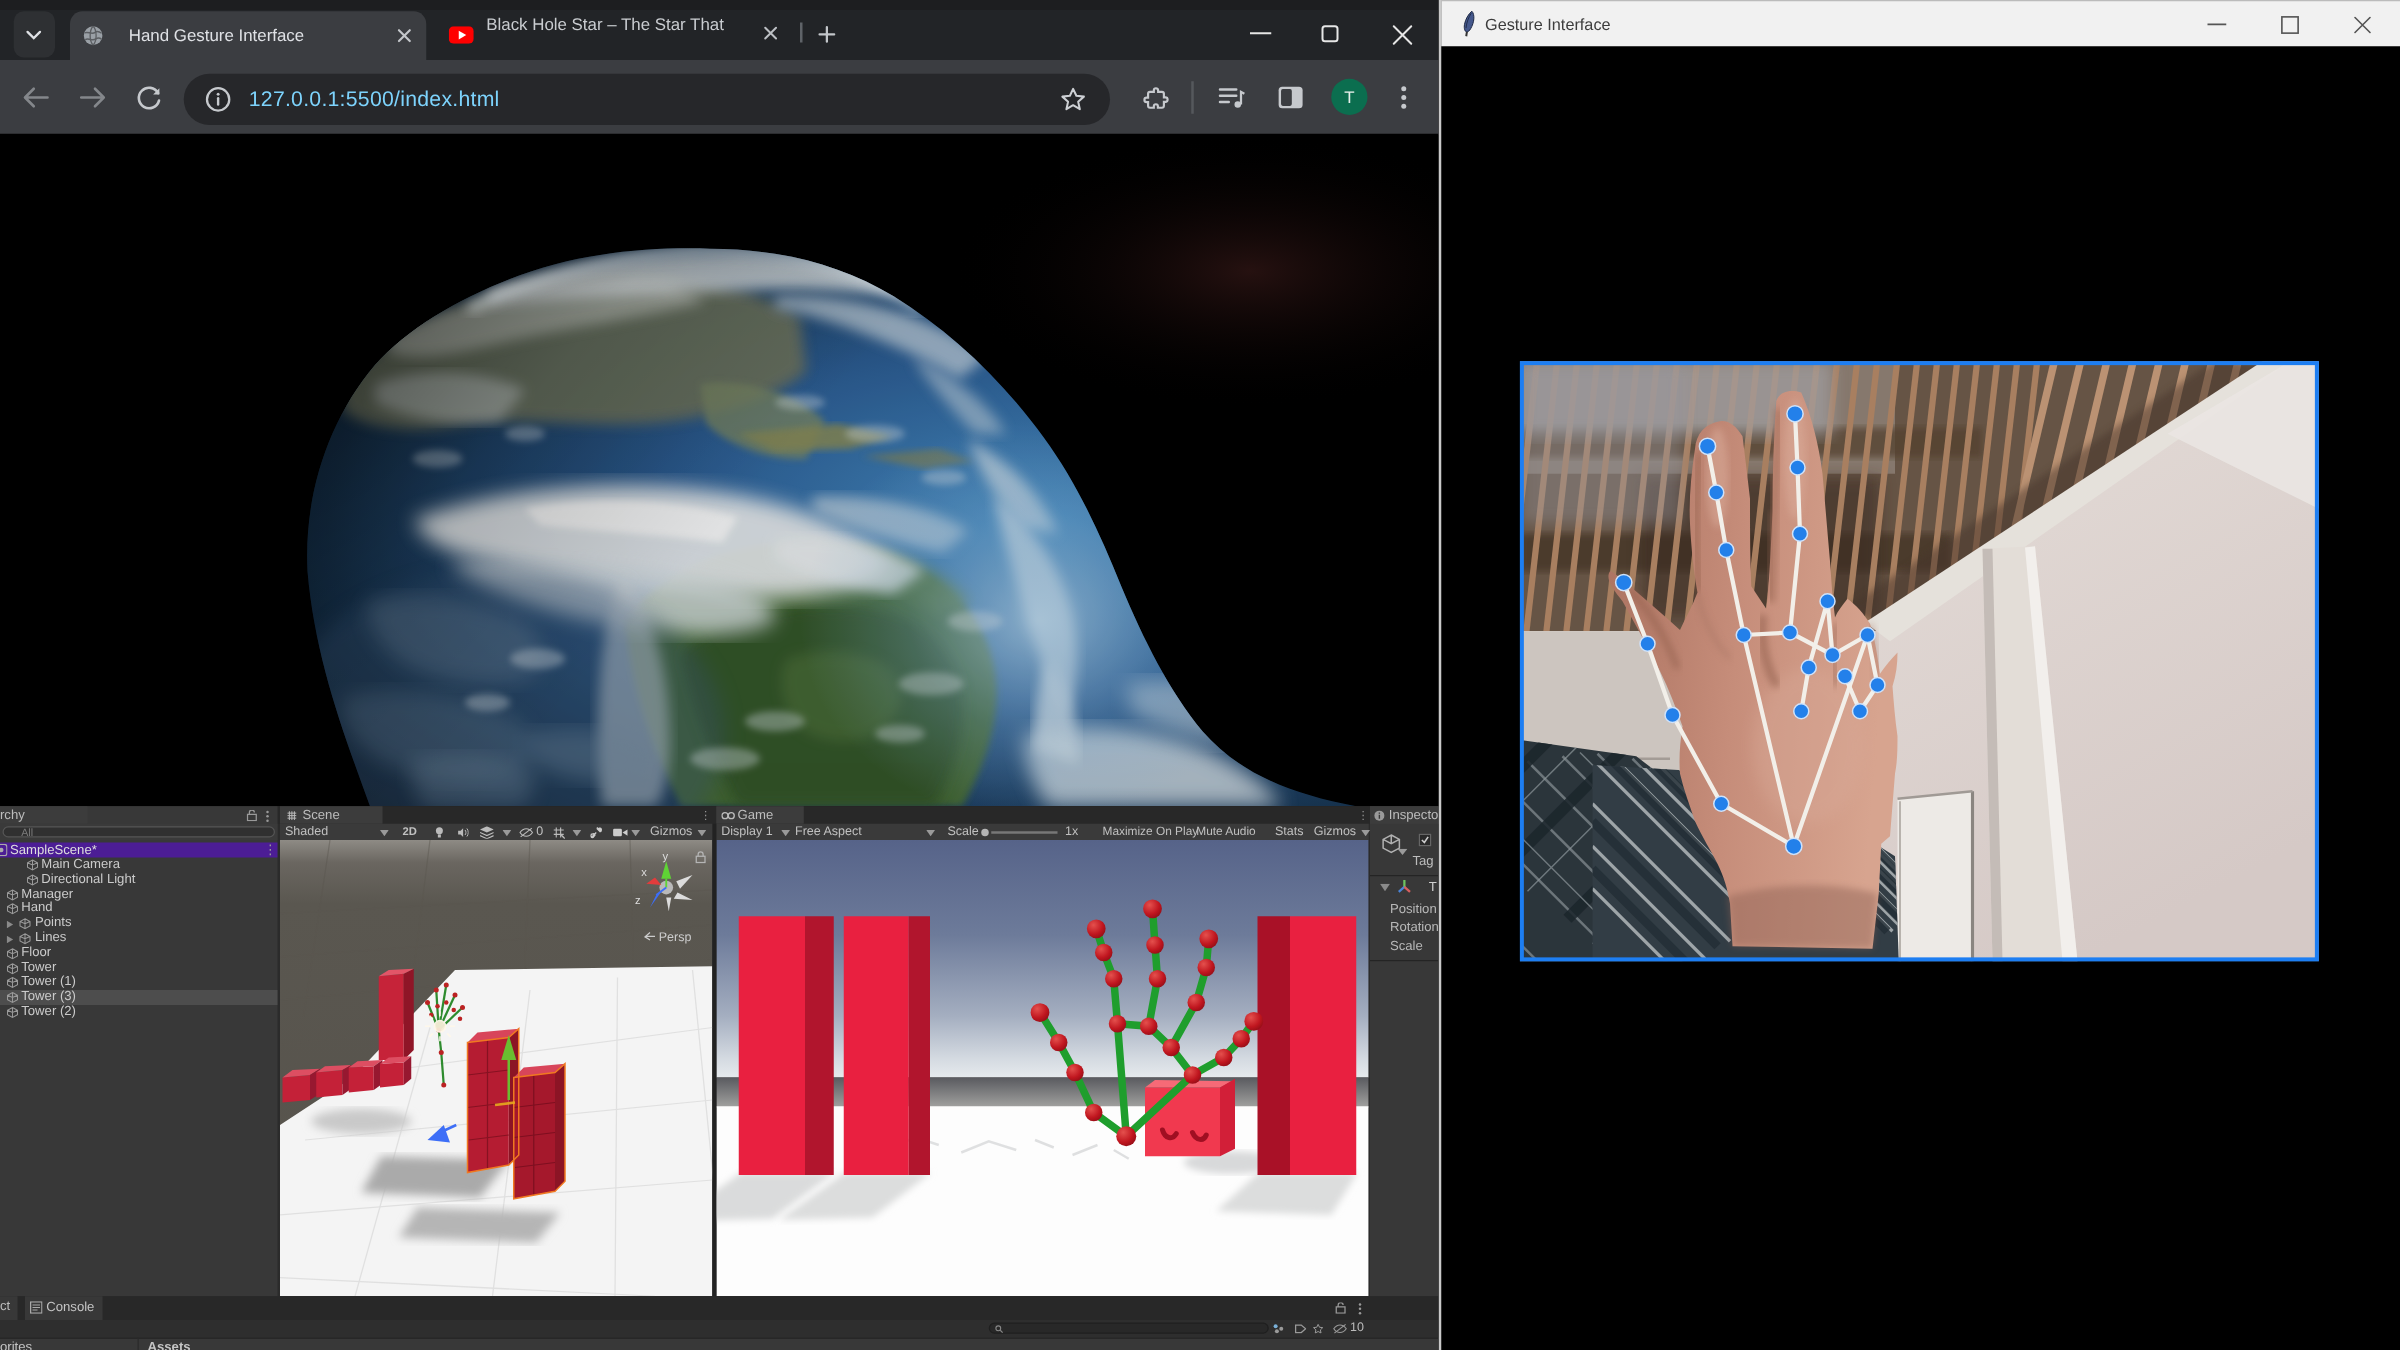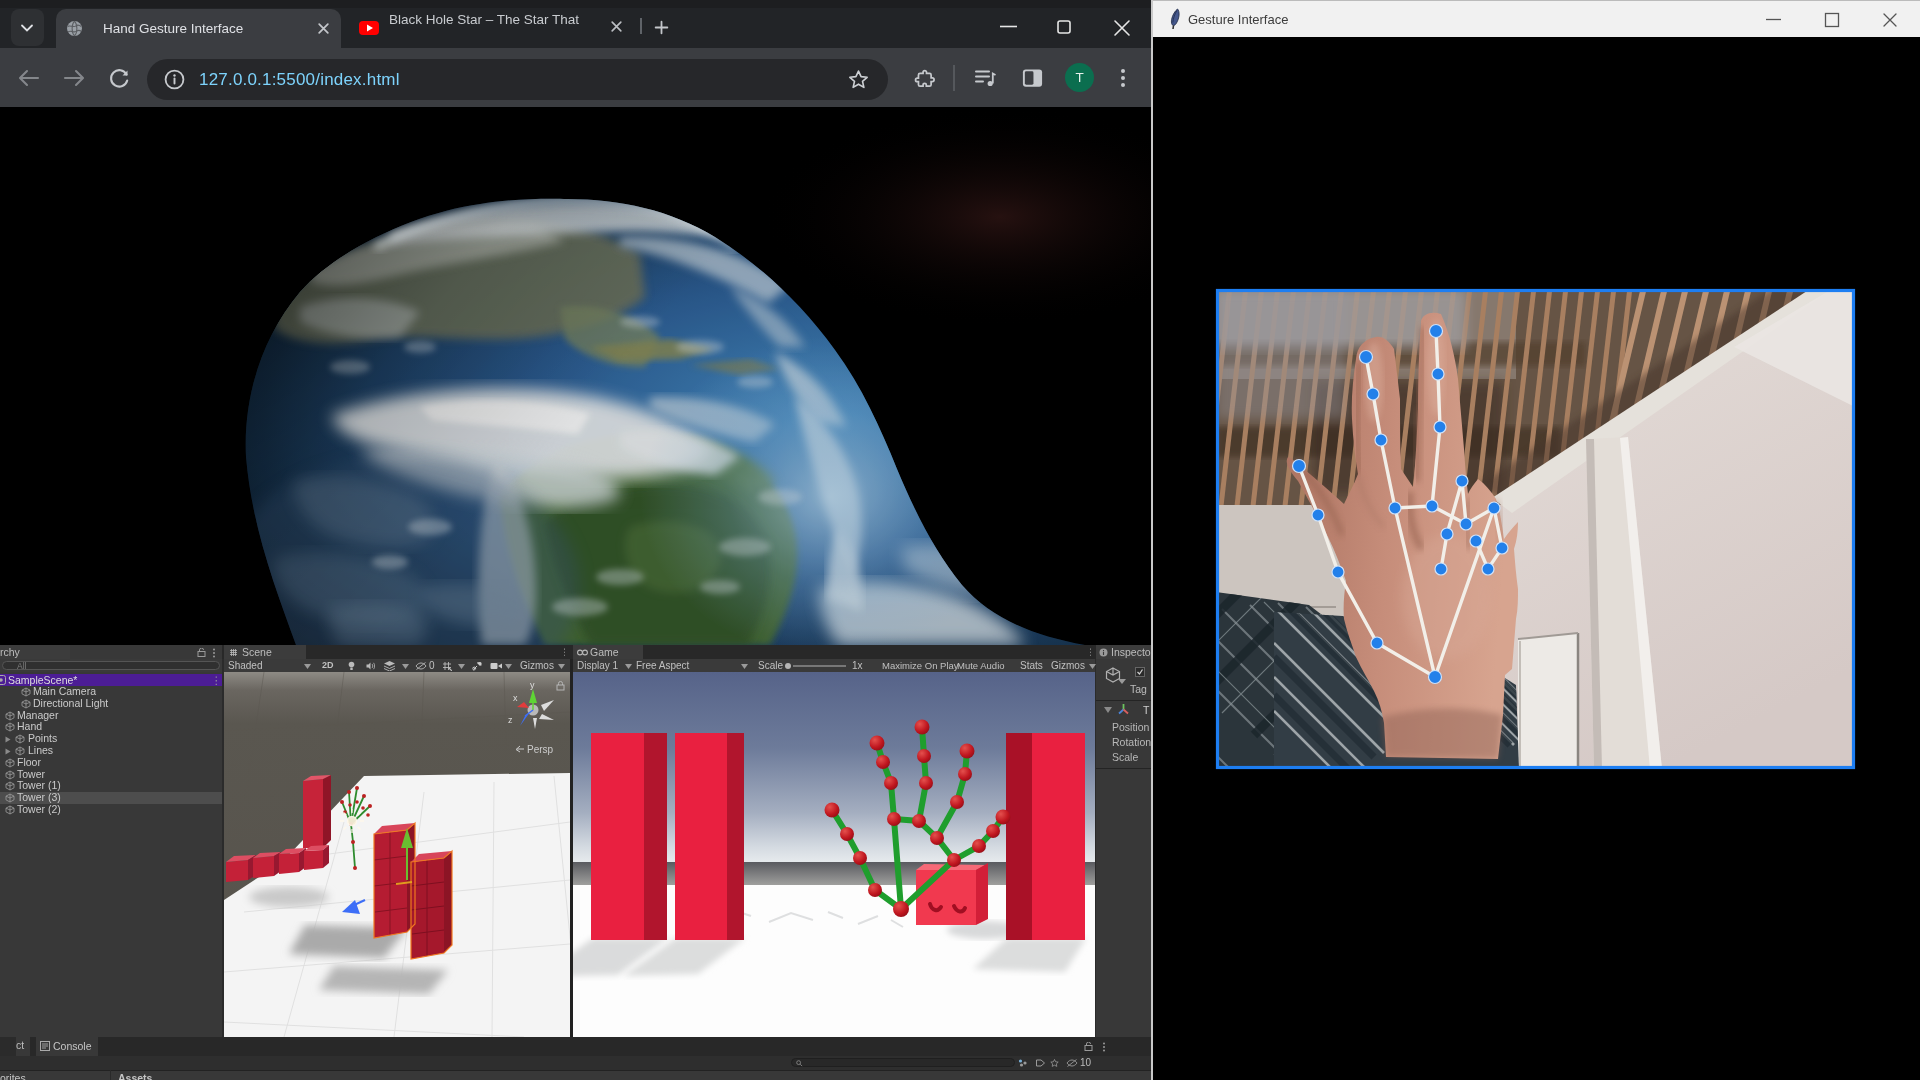--- a/index.html
+++ b/index.html
@@ -22,21 +22,21 @@
 
   
   #unity { left:0; top:538px; width:1151px; height:435px; background:#2b2b2b; font-size:11px; color:#c0c0c0; }
   .uhdr { position:absolute; top:0; height:14px; background:#2d2d2d; width:100%; }
   .utab { position:absolute; top:0; height:14px; background:#3c3c3c; color:#bdbdbd; font-size:10.5px; line-height:14px; }
   .utool { position:absolute; top:14px; height:13px; background:#3a3a3a; color:#c0c0c0; font-size:10px; line-height:13px; }
   #hierarchy { position:absolute; left:0; top:0; width:222px; height:392px; background:#383838; }
   #sceneview { position:absolute; left:224px; top:27px; width:346px; height:365px; overflow:hidden; }
   #gameview  { position:absolute; left:573px; top:27px; width:522px; height:365px; overflow:hidden; }
   #inspector { position:absolute; left:1096px; top:0; width:55px; height:392px; background:#383838; }
-  #consolerow { position:absolute; left:16px; top:392px; width:1151px; height:19px; background:#282828;padding-left:16px; }
+  #consolerow { position:absolute; left:0; top:392px; width:1151px; height:19px; background:#282828;padding-left:16px; }
   #projectrow { position:absolute; left:0; top:411px; width:1151px; height:14px; background:#2e2e2e; }
   #bottomrow  { position:absolute; left:0; top:425px; width:1151px; height:10px; background:#383838; }
   .hrow { position:absolute; left:0; width:222px; height:11.8px; line-height:11.8px; font-size:10.5px; color:#cbcbcb; white-space:nowrap; }
 
   
   #rightwin { left:1151px; top:0; width:769px; height:1080px; background:#000; border-left:2px solid #c9c9c9; }
   #rtitle { position:absolute; left:0; top:0; width:767px; height:37px; background:#f1f1f1; border-top:1px solid #bbb; }
   #rtitle .txt { position:absolute; left:35px; top:0; height:37px; line-height:37px; font-size:13px; color:#3c3c3c; }
   #cam { position:absolute; left:61px; top:287px; width:643px; height:484px; }
 </style>

